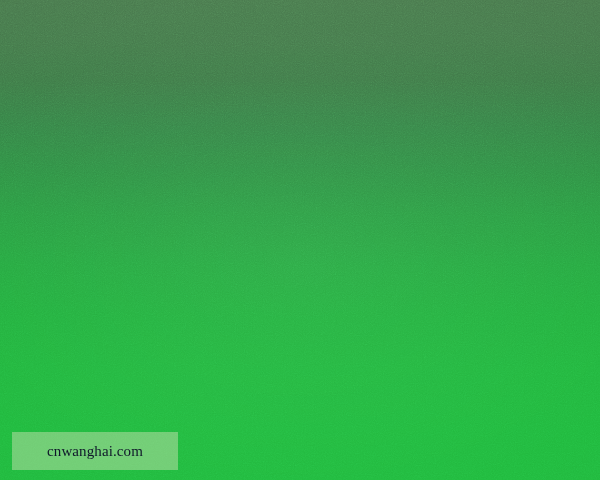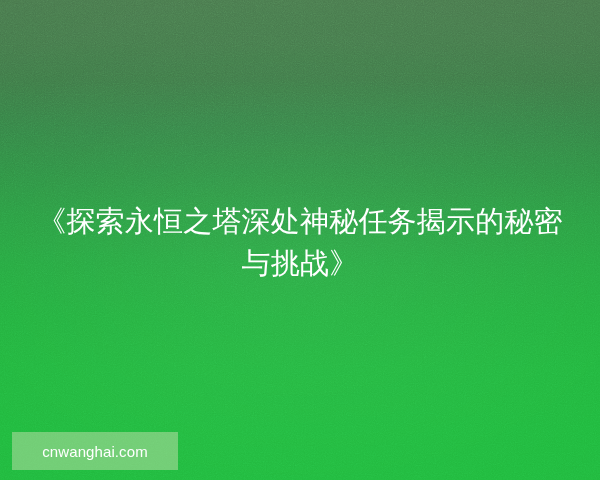--- a/index.html
+++ b/index.html
@@ -91,22 +91,22 @@
     width: 166px;
     height: 38px;
     background: rgba(190, 222, 168, 0.52);
     display: flex;
     align-items: center;
     justify-content: center;
     box-sizing: border-box;
   }
 
   .watermark-text {
-    color: #ffffff;
-    font-family: Liberation Sans, sans-serif;
+    color: #0f172a;
+    font-family: Liberation Serif, serif;
     font-size: 15px;
     font-weight: 400;
     letter-spacing: 0.1px;
     line-height: 1;
     white-space: nowrap;
   }
 </style>
 </head>
 <body>
 
@@ -119,21 +119,18 @@
     <filter id="grainFilter" x="0" y="0" width="100%" height="100%">
       <feTurbulence type="fractalNoise" baseFrequency="0.9" numOctaves="3" stitchTiles="stitch" result="n"></feTurbulence>
       <feColorMatrix type="saturate" values="0" in="n" result="ng"></feColorMatrix>
       <feComponentTransfer in="ng">
         <feFuncA type="linear" slope="0.5" intercept="0"></feFuncA>
       </feComponentTransfer>
     </filter>
     <rect width="600" height="480" filter="url(#grainFilter)"></rect>
   </svg>
 
-  <div class="title-block">
-    <h1 class="title-text">《探索永恒之塔深处神秘任务揭示的秘密与挑战》</h1>
-  </div>
 
   <div class="watermark-box">
     <span class="watermark-text">cnwanghai.com</span>
   </div>
 
 </div>
 
 </body></html>

